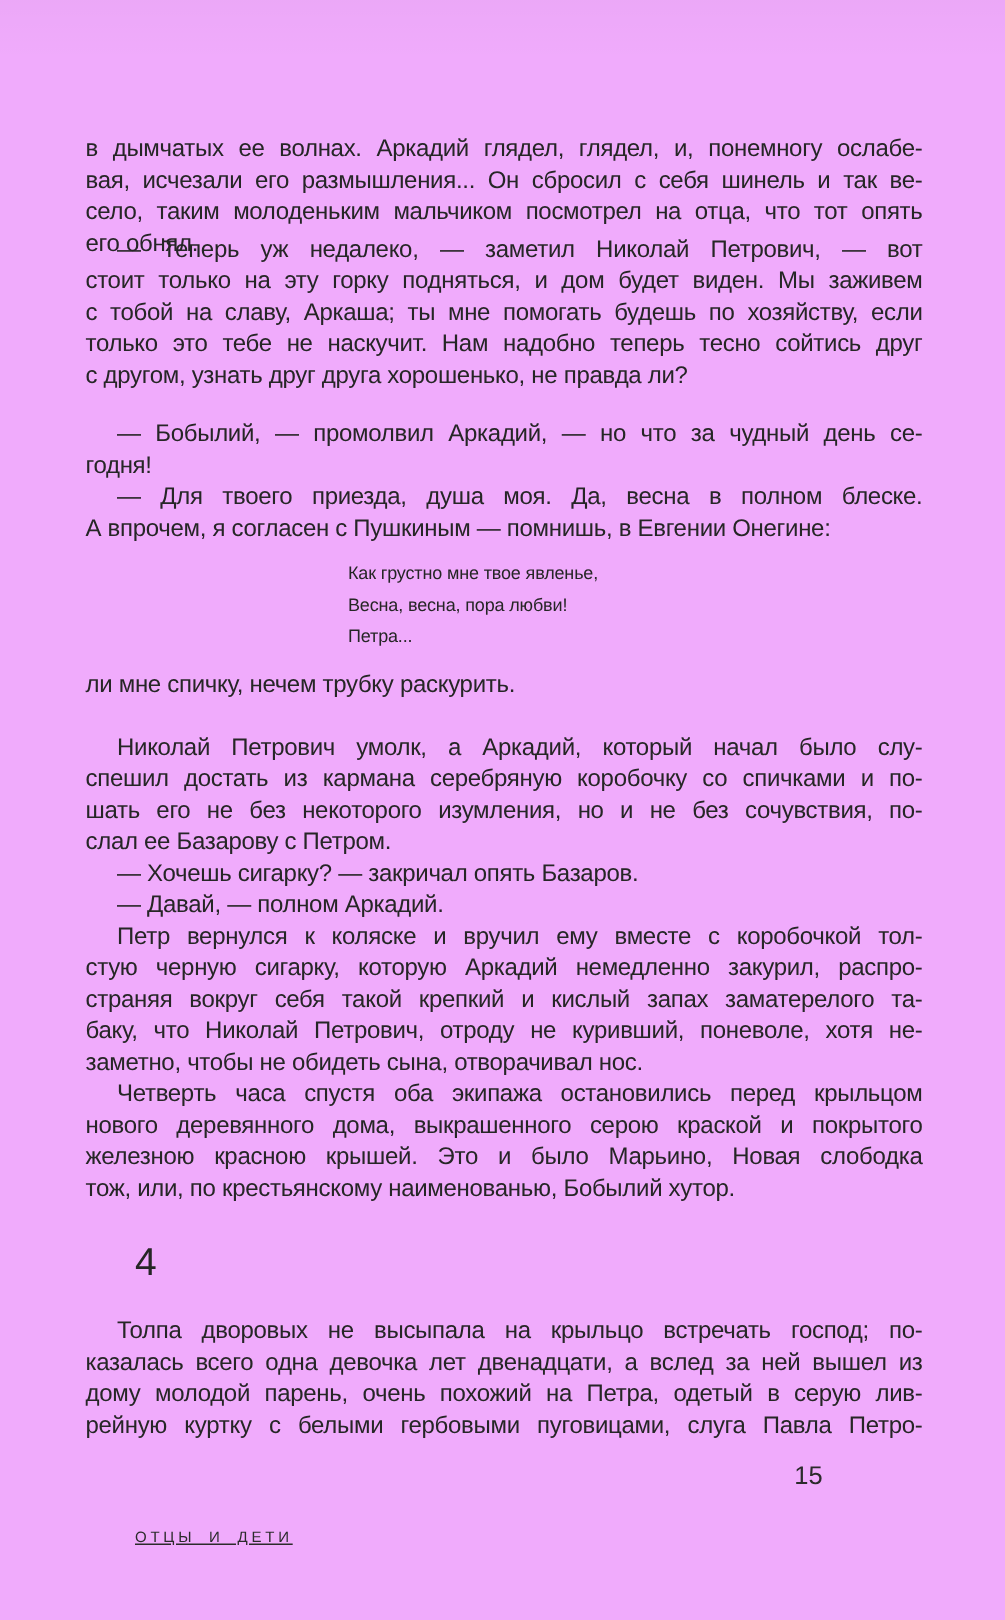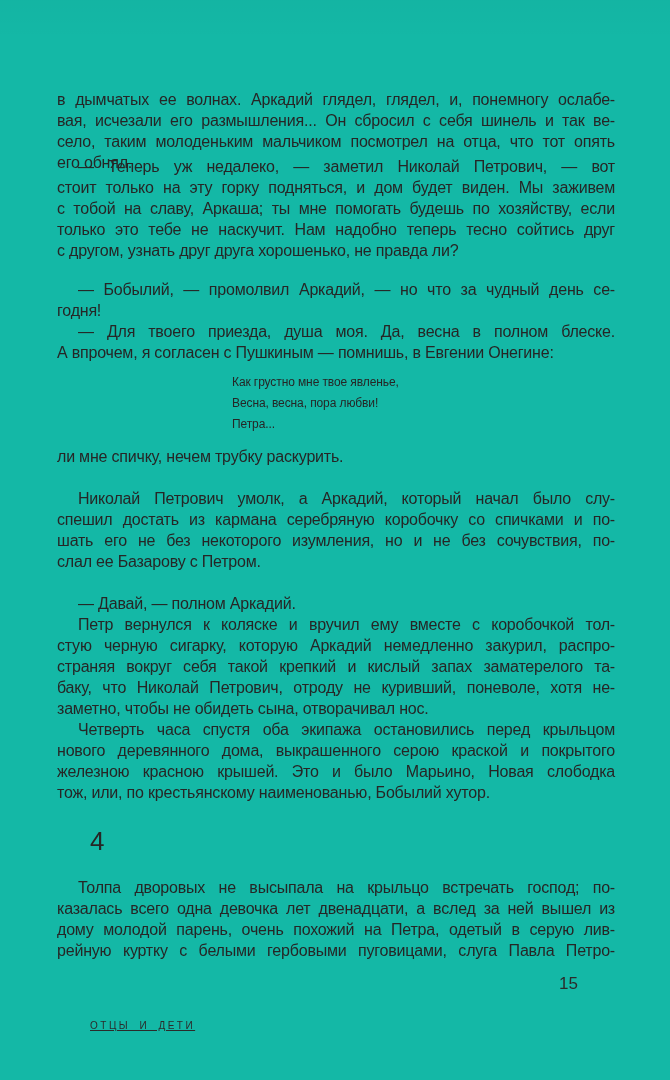--- a/index.html
+++ b/index.html
@@ -1,20 +1,20 @@
 <!DOCTYPE html>
 <html><head>
 <meta charset="utf-8">
 <style>
   html,body{margin:0;padding:0;background:#ffffff;}
   .page{
     position:relative;
     width:670px;
     height:1080px;
-    background:#14b8a6;
+    background:#f0abfc;
     font-family:"Liberation Sans","DejaVu Sans",sans-serif;
     color:#262626;
     overflow:hidden;
   }
   
   .page::before{
     content:"";
     position:absolute;left:0;top:0;width:670px;height:40px;
     background:linear-gradient(180deg, rgba(0,0,0,0.02), rgba(0,0,0,0));
     pointer-events:none;
@@ -56,21 +56,21 @@
     letter-spacing:2.5px;
     word-spacing:4px;
     color:#2b2b2b;
     text-decoration:underline;
   }
   .footer-page{
     position:absolute;
     left:500px;
     top:974px;
     width:78px;
-    text-align:right;
+    text-align:center;
     font-size:17px;
     line-height:20px;
     color:#2b2b2b;
   }
 </style>
 </head>
 <body>
 
 <div class="page">
 
@@ -104,20 +104,23 @@
 
   <div class="para" style="top:446px">
       <div class="line last">ли мне спичку, нечем трубку раскурить.</div>
     </div>
   <div class="para" style="top:488px">
       <div class="line ind">Николай Петрович умолк, а Аркадий, который начал было слу-</div>
       <div class="line">спешил достать из кармана серебряную коробочку со спичками и по-</div>
       <div class="line">шать его не без некоторого изумления, но и не без сочувствия, по-</div>
       <div class="line last">слал ее Базарову с Петром.</div>
     </div>
+  <div class="para" style="top:572px">
+      <div class="line last ind">— Хочешь сигарку? — закричал опять Базаров.</div>
+    </div>
   <div class="para" style="top:593px">
       <div class="line last ind">— Давай, — полном Аркадий.</div>
     </div>
   <div class="para" style="top:614px">
       <div class="line ind">Петр вернулся к коляске и вручил ему вместе с коробочкой тол-</div>
       <div class="line">стую черную сигарку, которую Аркадий немедленно закурил, распро-</div>
       <div class="line">страняя вокруг себя такой крепкий и кислый запах заматерелого та-</div>
       <div class="line">баку, что Николай Петрович, отроду не куривший, поневоле, хотя не-</div>
       <div class="line last">заметно, чтобы не обидеть сына, отворачивал нос.</div>
     </div>

